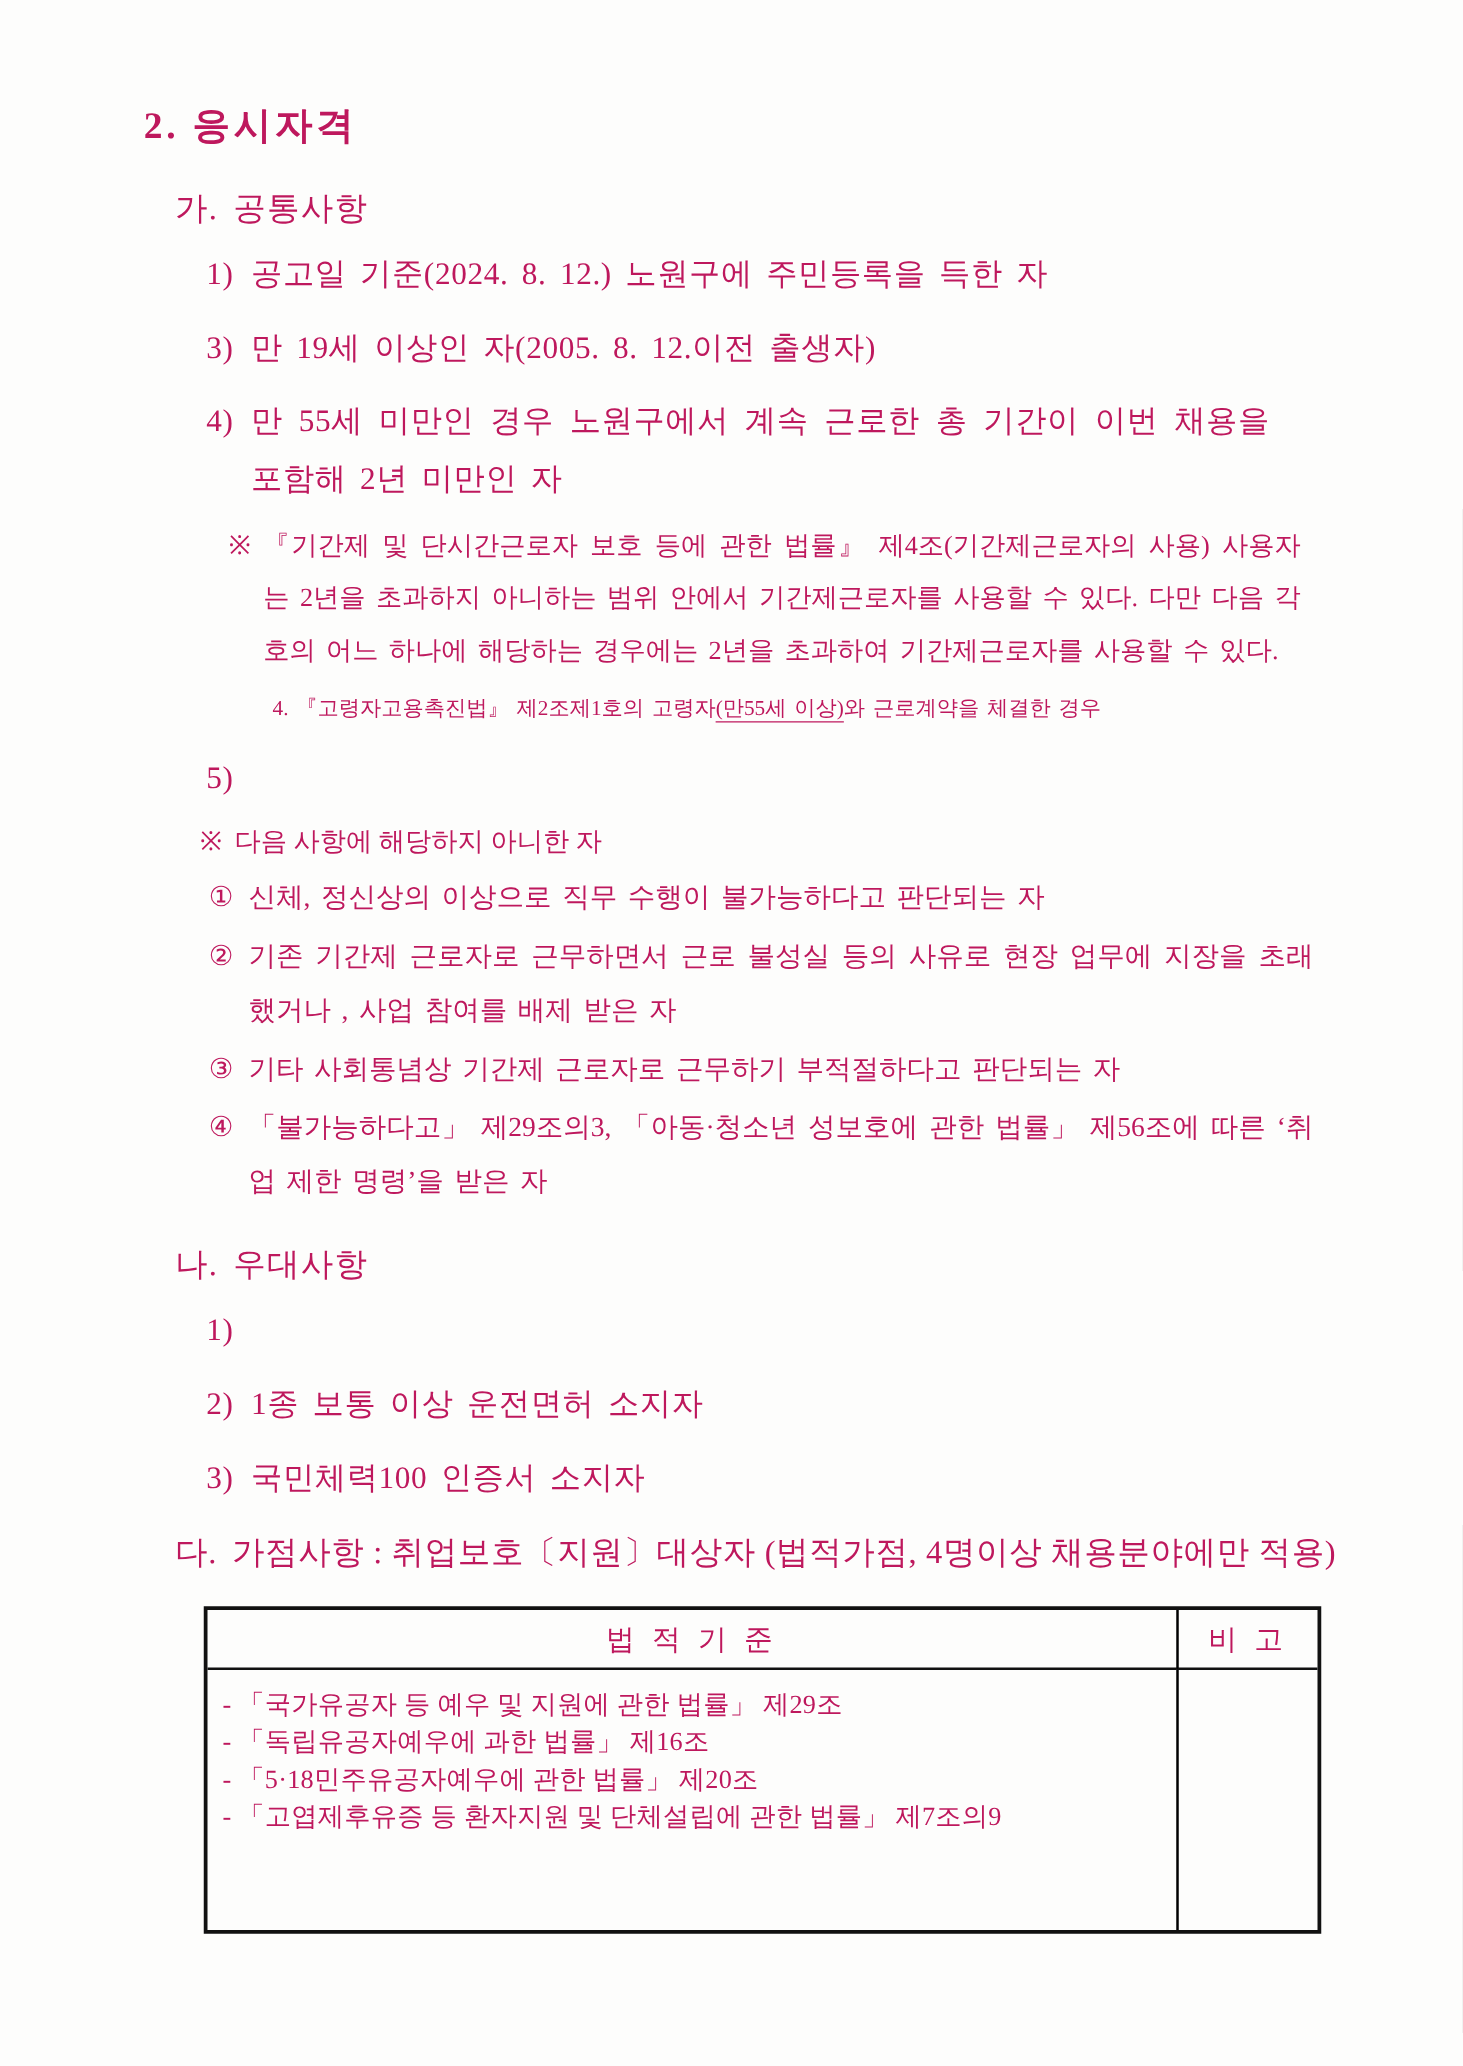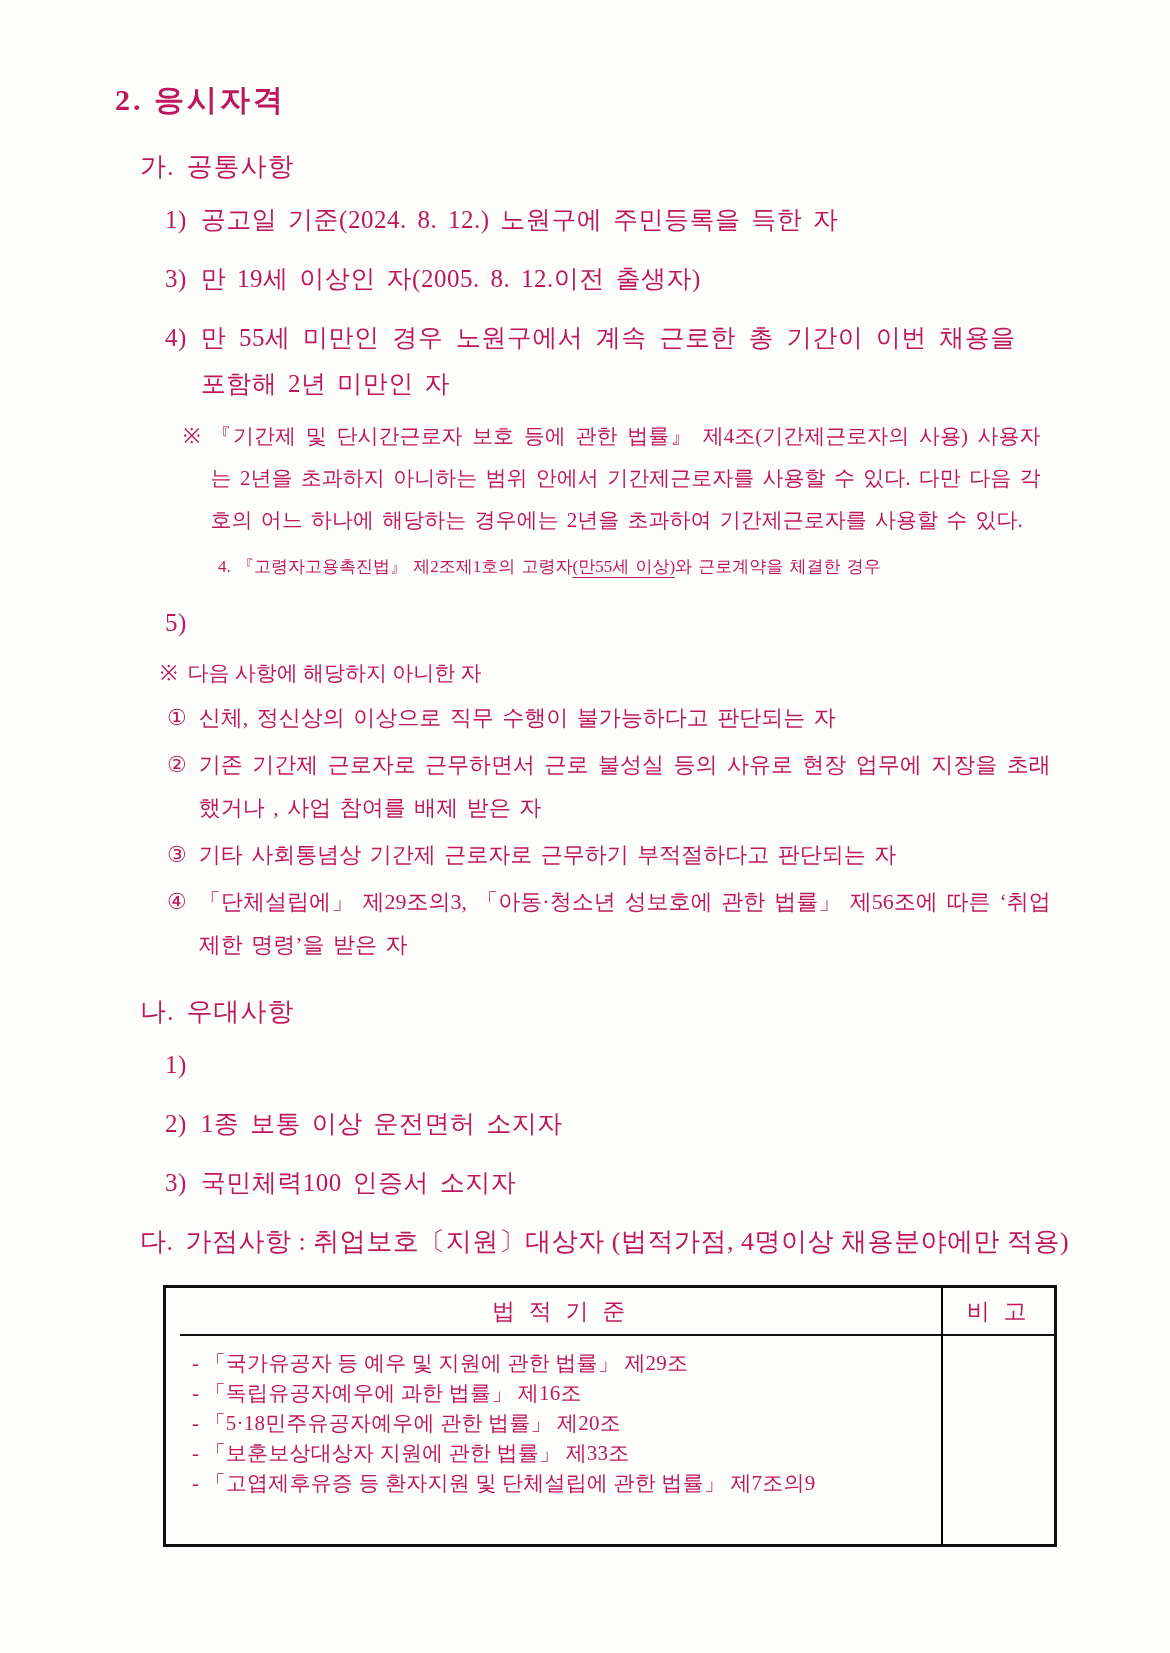--- a/index.html
+++ b/index.html
@@ -93,21 +93,20 @@
     letter-spacing: 0.5px;
   }
   .da-line .sec-label { margin-right: 12px; }
   .legal-table {
     margin: 26px 0 0 48px;
     width: 894px;
     border: 3px solid #111;
     box-sizing: border-box;
     display: grid;
     grid-template-columns: 1fr 113px;
-    padding-left: 14px;
   }
   .legal-table .th {
     border-bottom: 2px solid #111;
     font-size: 23px;
     letter-spacing: 4px;
     text-align: center;
     padding: 8px 0 7px 0;
     font-weight: 400;
   }
   .legal-table .col-right { border-left: 2px solid #000000; }
@@ -174,21 +173,21 @@
     <span class="text">기존 기간제 근로자로 근무하면서 근로 불성실 등의 사유로 현장 업무에 지장을 초래 했거나 , 사업 참여를 배제 받은 자</span>
   </div>
 
   <div class="excl">
     <span class="marker">③</span>
     <span class="text">기타 사회통념상 기간제 근로자로 근무하기 부적절하다고 판단되는 자</span>
   </div>
 
   <div class="excl">
     <span class="marker">④</span>
-    <span class="text">「단체설립에」 제29조의3, 「아동·청소년 성보호에 관한 법률」 제56조에 따른 ‘취업 제한 명령’을 받은 자</span>
+    <span class="text">「불가능하다고」 제29조의3, 「아동·청소년 성보호에 관한 법률」 제56조에 따른 ‘취업 제한 명령’을 받은 자</span>
   </div>
 
   <div class="sec-line">
     <span class="sec-label">나.</span>
     <span>우대사항</span>
   </div>
 
   <div class="item">
     <span class="marker">1)</span>
   </div>
@@ -208,19 +207,18 @@
     <span>가점사항 : 취업보호〔지원〕대상자 (법적가점, 4명이상 채용분야에만 적용)</span>
   </div>
 
   <div class="legal-table">
     <div class="th">법 적 기 준</div>
     <div class="th col-right">비 고</div>
     <div class="td-body">
       <div>- 「국가유공자 등 예우 및 지원에 관한 법률」 제29조</div>
       <div>- 「독립유공자예우에 과한 법률」 제16조</div>
       <div>- 「5·18민주유공자예우에 관한 법률」 제20조</div>
-      <div>- 「보훈보상대상자 지원에 관한 법률」 제33조</div>
       <div>- 「고엽제후유증 등 환자지원 및 단체설립에 관한 법률」 제7조의9</div>
     </div>
     <div class="td-body td-remark col-right"></div>
   </div>
 
 </div>
 
 </body></html>

